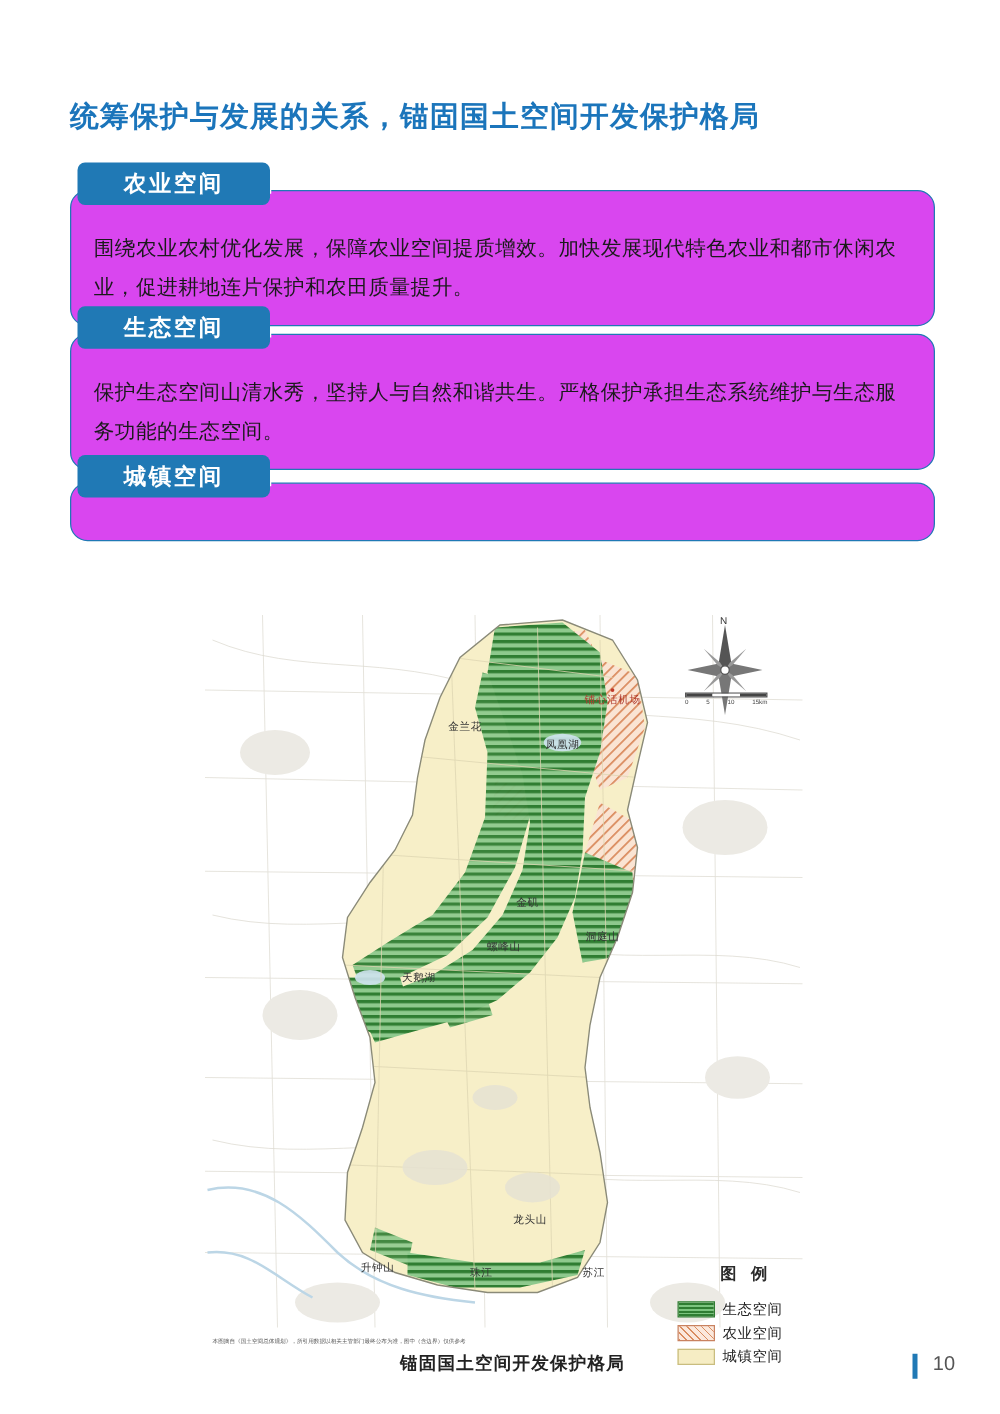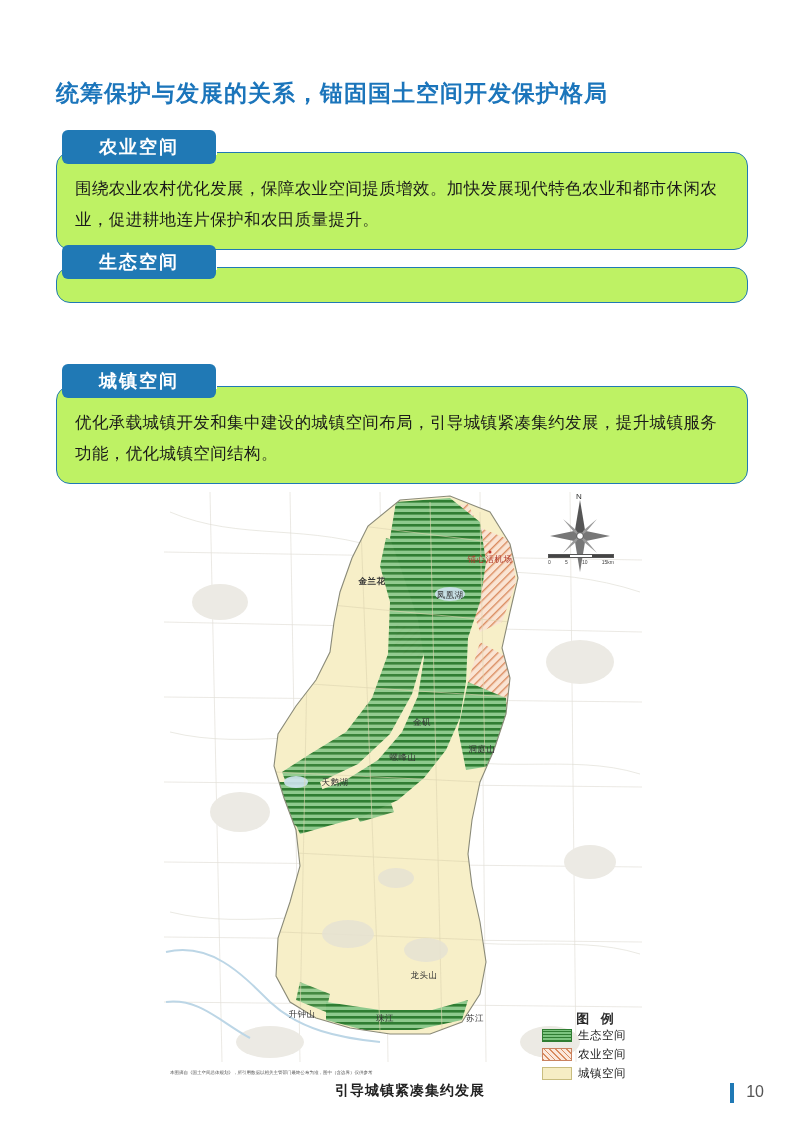--- a/index.html
+++ b/index.html
@@ -55,23 +55,23 @@
     align-items: center;
     justify-content: center;
     box-sizing: border-box;
     margin-left: 6px;
   }
   .sec-body {
     position: relative;
     margin-top: -12px;
     border: 1.5px solid #2079b5;
     border-radius: 14px;
-    padding: 20px 18px 14px 18px;
+    padding: 31px 18px 14px 18px;
     box-sizing: border-box;
-    background: #bef264;
+    background: #d946ef;
   }
   .sec-body p {
     margin: 0;
     font-size: 16.5px;
     line-height: 31px;
     color: #1a1a1a;
     letter-spacing: 0.4px;
   }
   
   .sec-tab-mask {
@@ -129,21 +129,21 @@
     left: 392px;
     top: 528px;
     width: 110px;
   }
   .legend-title {
     font-size: 13px;
     font-weight: bold;
     color: #2a2a2a;
     letter-spacing: 4px;
     text-align: center;
-    margin-bottom: 0;
+    margin-bottom: 12px;
   }
   .legend-row {
     display: flex;
     align-items: center;
     margin-bottom: 4px;
   }
   .legend-swatch {
     width: 30px;
     height: 13px;
     border: 1px solid #8a8a6a;
@@ -259,28 +259,28 @@
     <div class="sec-body">
       <div class="sec-tab-mask"></div>
       <p>围绕农业农村优化发展，保障农业空间提质增效。加快发展现代特色农业和都市休闲农业，促进耕地连片保护和农田质量提升。</p>
     </div>
   </div>
 
   <div class="section" id="sec-eco">
     <div class="sec-tab">生态空间</div>
     <div class="sec-body">
       <div class="sec-tab-mask"></div>
+      <p>保护生态空间山清水秀，坚持人与自然和谐共生。严格保护承担生态系统维护与生态服务功能的生态空间。</p>
     </div>
   </div>
 
   <div class="section" id="sec-urban">
     <div class="sec-tab">城镇空间</div>
     <div class="sec-body">
       <div class="sec-tab-mask"></div>
-      <p>优化承载城镇开发和集中建设的城镇空间布局，引导城镇紧凑集约发展，提升城镇服务功能，优化城镇空间结构。</p>
     </div>
   </div>
 
   <div class="map-wrap">
 
     <svg class="map-canvas" viewBox="0 0 520 625">
       <defs>
 
         <pattern id="pEco" width="6" height="6" patternUnits="userSpaceOnUse">
           <rect width="6" height="6" fill="#8ec98d"></rect>
@@ -419,21 +419,21 @@
       <div class="scalebar-ticks">
         <span>0</span>
         <span>5</span>
         <span>10</span>
         <span>15km</span>
       </div>
     </div>
 
     <div class="mdot" style="left:340px; top:70px;"></div>
     <div class="mlabel red" style="left:340px; top:78px;text-align:center;">铺心活机场</div>
-    <div class="mlabel" style="left:222px; top:100px;font-weight:bold;">金兰花</div>
+    <div class="mlabel" style="left:222px; top:100px;">金兰花</div>
     <div class="mlabel" style="left:300px; top:114px;">凤凰湖</div>
     <div class="mlabel" style="left:272px; top:241px;">金矶</div>
     <div class="mlabel" style="left:253px; top:276px;text-align:center;">螺峰山</div>
     <div class="mlabel" style="left:332px; top:268px;">洞庭山</div>
     <div class="mlabel" style="left:140px; top:301px;margin-left:45px;">天鹅湖</div>
     <div class="mlabel" style="left:274px; top:494px;text-align:center;">龙头山</div>
     <div class="mlabel" style="left:152px; top:533px;">升钟山</div>
     <div class="mlabel" style="left:235px; top:537px;">珠江</div>
     <div class="mlabel" style="left:325px; top:537px;">苏江</div>
 
@@ -448,19 +448,19 @@
         <span class="legend-label">农业空间</span>
       </div>
       <div class="legend-row">
         <span class="legend-swatch sw-urban"></span>
         <span class="legend-label">城镇空间</span>
       </div>
     </div>
 
     <div class="map-note">本图摘自《国土空间总体规划》，所引用数据以相关主管部门最终公布为准，图中（含边界）仅供参考</div>
 
-    <div class="map-caption">引导城镇紧凑集约发展</div>
+    <div class="map-caption">锚固国土空间开发保护格局</div>
   </div>
 
   <div class="page-number-bar"></div>
   <div class="page-number">10</div>
 
 </div>
 
 </body></html>

